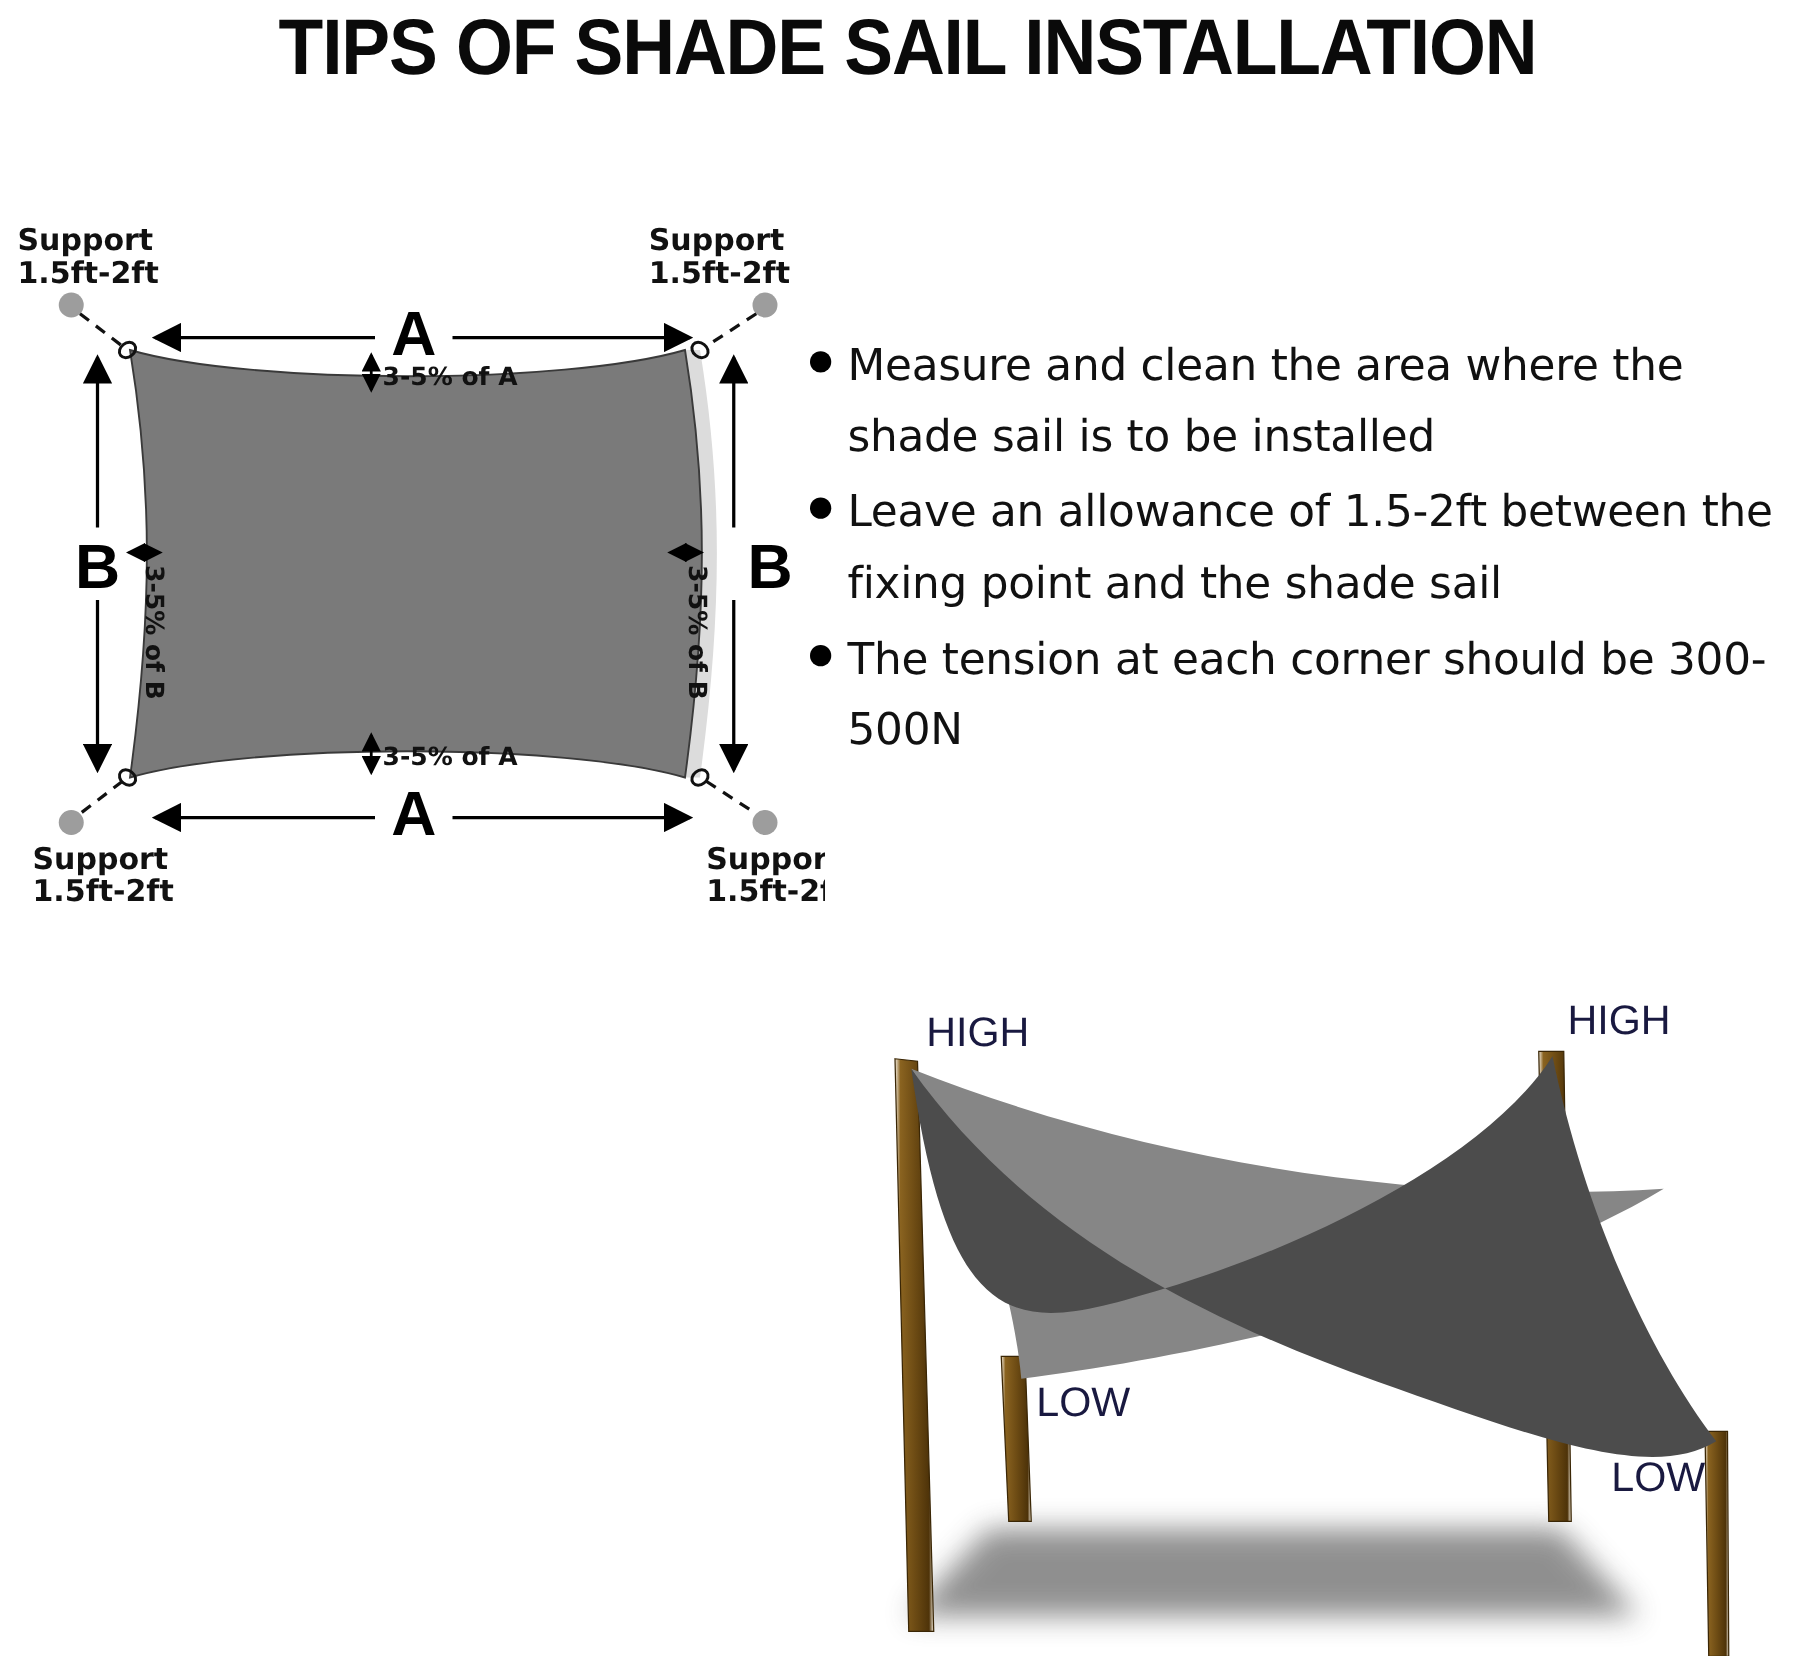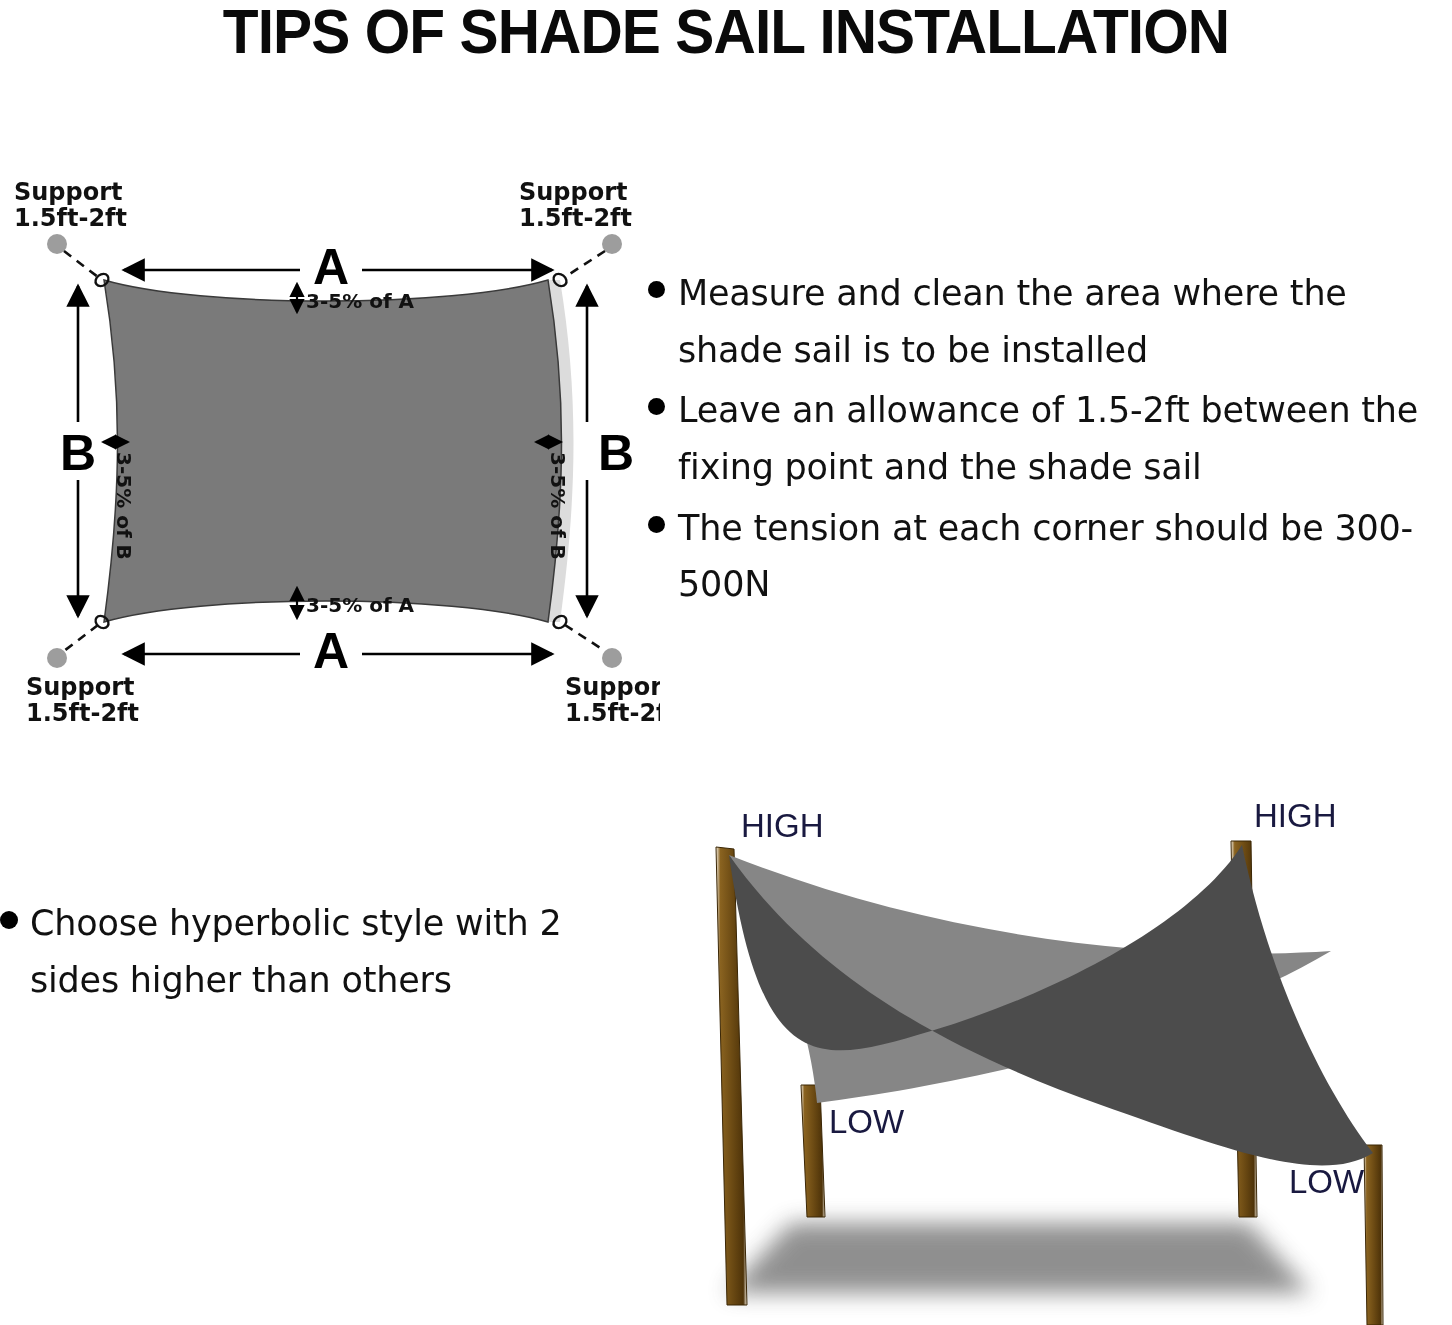--- a/index.html
+++ b/index.html
@@ -16,21 +16,21 @@
   }
 
   
   #title-bar {
     position: absolute;
     left: 0;
     top: 0;
     width: 1452px;
     height: 70px;
     display: flex;
-    align-items: flex-start;
+    align-items: flex-end;
     justify-content: center;
   }
   #page-title {
     font-family: "Liberation Sans", sans-serif;
     font-weight: bold;
     font-size: 63px;
     letter-spacing: -1px;
     color: #0a0a0a;
     transform: scaleX(0.93);
     white-space: nowrap;
@@ -221,24 +221,20 @@
     <span class="bullet-dot"></span>
     <span class="bullet-text">Leave an allowance of 1.5-2ft between the fixing point and the shade sail</span>
   </li>
   <li class="bullet-row">
     <span class="bullet-dot"></span>
     <span class="bullet-text">The tension at each corner should be 300-500N</span>
   </li>
 </ul>
 
 <ul id="tips-list-secondary" style="list-style:none;margin:0;padding:0;">
-  <li class="bullet-row">
-    <span class="bullet-dot"></span>
-    <span class="bullet-text">Choose hyperbolic style with 2 sides higher than others</span>
-  </li>
 </ul>
 
 <div id="hyperbolic-sail-illustration">
   <svg width="807" height="540" viewBox="0 0 807 540" xmlns="http://www.w3.org/2000/svg">
     <defs>
       <linearGradient id="woodGrad" x1="0" y1="0" x2="1" y2="0">
         <stop offset="0%" stop-color="#f4ecdd"></stop>
         <stop offset="14%" stop-color="#8a6320"></stop>
         <stop offset="50%" stop-color="#6e4c14"></stop>
         <stop offset="88%" stop-color="#4e3309"></stop>

